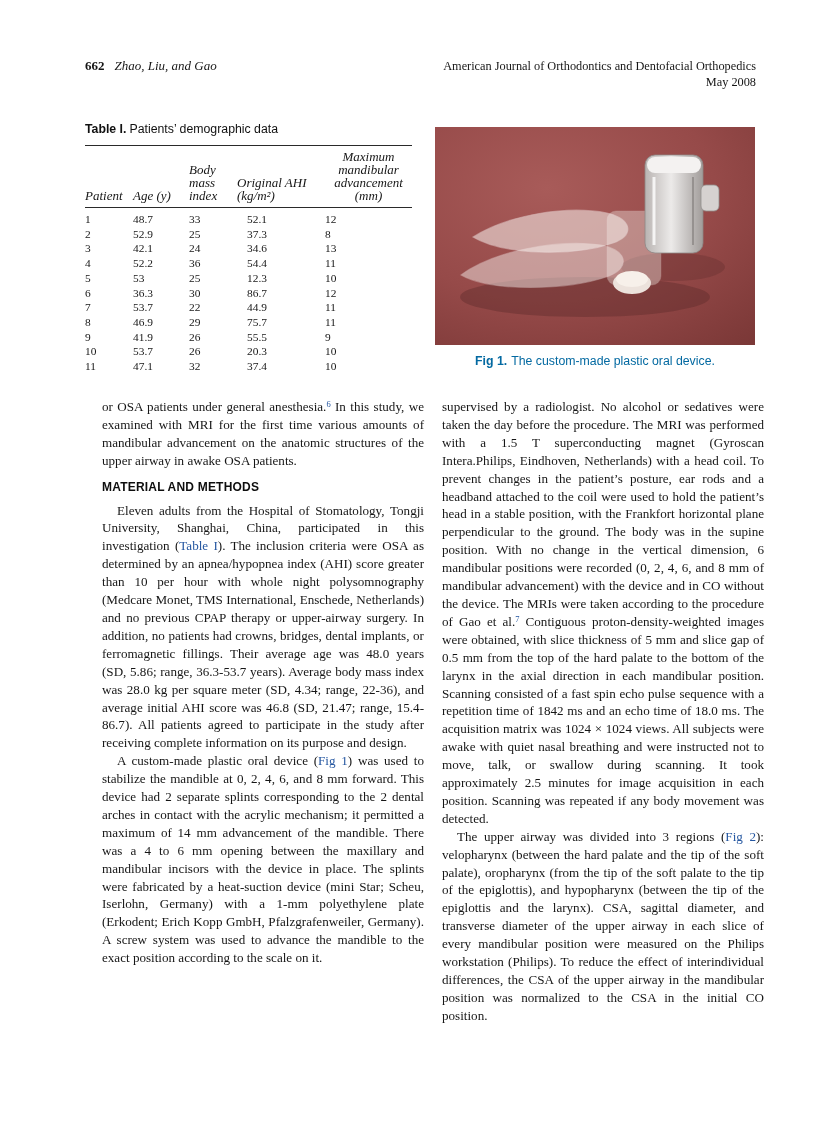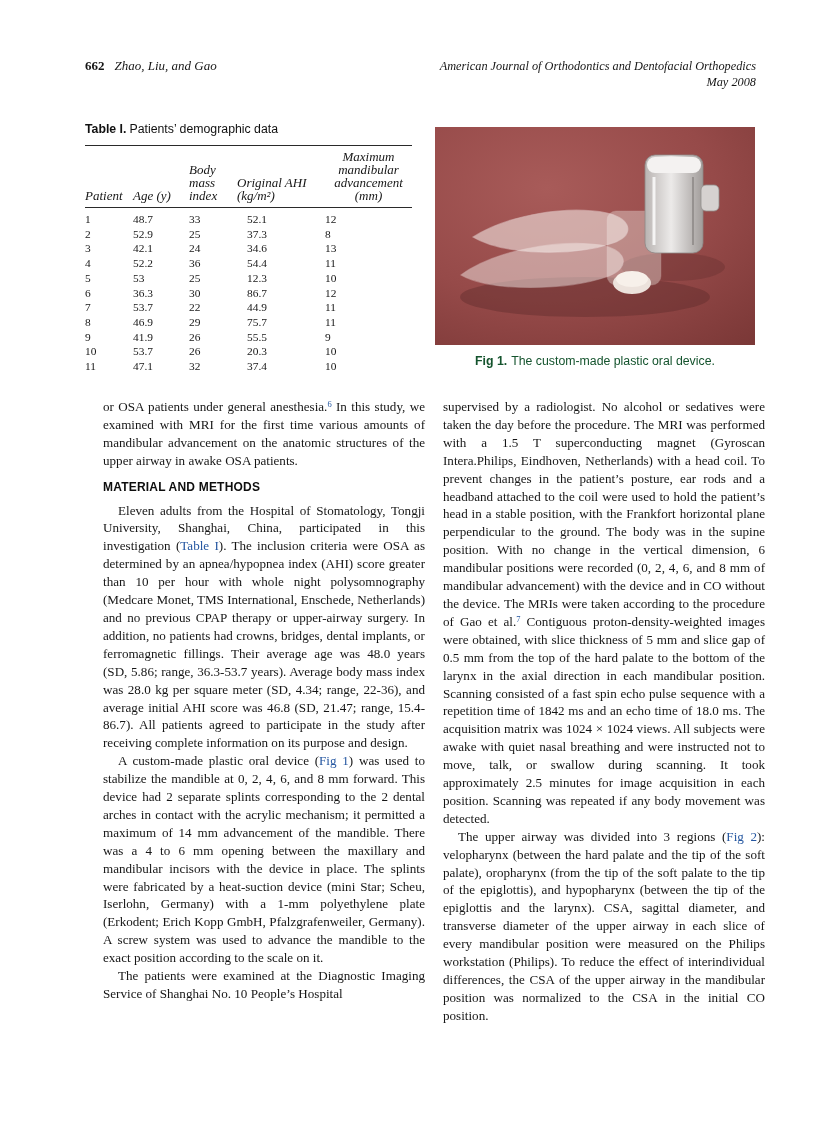--- a/index.html
+++ b/index.html
@@ -13,21 +13,21 @@
 
   
   .running-head {
     position:absolute; top:58px; left:85px; width:671px;
     display:flex; justify-content:space-between; align-items:flex-start;
     font-size:13px;
   }
   .rh-left { white-space:nowrap; }
   .page-num { font-weight:bold; margin-right:10px; }
   .authors { font-style:italic; }
-  .rh-right { text-align:right; font-style:italic; font-size:12.3px; line-height:16px;margin-left:8px; }
+  .rh-right { text-align:right; font-size:12.3px; line-height:16px;margin-left:8px; }
 
   
   .table-block { position:absolute; top:122px; left:85px; width:327px; }
   .table-title {
     font-family:"Liberation Sans","DejaVu Sans",sans-serif;
     font-size:12.3px; margin-bottom:9px; color:#111;
   }
   .t-label { font-weight:bold; margin-right:3px; }
   .demo-table { width:100%; border-collapse:collapse; font-size:11.4px; table-layout:fixed; }
   .demo-table thead tr { border-top:1px solid #2a2a2a; border-bottom:1px solid #2a2a2a; }
@@ -44,29 +44,29 @@
   .demo-table th:nth-child(5) { text-align:center; }
   .demo-table td:nth-child(5) { padding-right:46px; }
   .demo-table tbody tr:first-child td { padding-top:5px; }
 
   
   .figure-block { position:absolute; top:127px; left:435px; width:320px; }
   .photo { width:320px; height:218px; overflow:hidden; }
   .caption {
     margin-top:9px; text-align:center;
     font-family:"Liberation Sans","DejaVu Sans",sans-serif;
-    font-size:12.3px; color:#14532d;
+    font-size:12.3px; color:#0369a1;
   }
   .cap-label { font-weight:bold; }
   .cap-text { margin-left:4px; }
 
   
   .columns {
-    position:absolute; top:398px; left:94px; width:671px;
-    display:flex; gap:18px;justify-content:flex-end;
+    position:absolute; top:398px; left:102px; width:671px;
+    display:flex; gap:18px;
   }
   .col { width:322px; font-size:13.1px; line-height:17.9px; text-align:justify; }
   .body-para { margin:0; }
   .body-para.indent { text-indent:15px; }
   .section-heading {
     font-family:"Liberation Sans","DejaVu Sans",sans-serif;
     font-size:12px; font-weight:bold; letter-spacing:0.2px;
     margin:9px 0 5px 0; text-align:left; color:#0e0e0e;
   }
   .ref { color:#2456a0; }
@@ -232,21 +232,20 @@
       <span class="cap-label">Fig 1.</span><span class="cap-text">The custom-made plastic oral device.</span>
     </figcaption>
   </figure>
 
   <main class="columns">
     <div class="col">
         <p class="body-para"><span>or OSA patients under general anesthesia.</span><sup class="ref">6</sup><span> In this study, we examined with MRI for the first time various amounts of mandibular advancement on the anatomic structures of the upper airway in awake OSA patients.</span></p>
         <h2 class="section-heading">MATERIAL AND METHODS</h2>
         <p class="body-para indent"><span>Eleven adults from the Hospital of Stomatology, Tongji University, Shanghai, China, participated in this investigation (</span><span class="ref">Table I</span><span>). The inclusion criteria were OSA as determined by an apnea/hypopnea index (AHI) score greater than 10 per hour with whole night polysomnography (Medcare Monet, TMS International, Enschede, Netherlands) and no previous CPAP therapy or upper-airway surgery. In addition, no patients had crowns, bridges, dental implants, or ferromagnetic fillings. Their average age was 48.0 years (SD, 5.86; range, 36.3-53.7 years). Average body mass index was 28.0 kg per square meter (SD, 4.34; range, 22-36), and average initial AHI score was 46.8 (SD, 21.47; range, 15.4-86.7). All patients agreed to participate in the study after receiving complete information on its purpose and design.</span></p>
         <p class="body-para indent"><span>A custom-made plastic oral device (</span><span class="ref">Fig 1</span><span>) was used to stabilize the mandible at 0, 2, 4, 6, and 8 mm forward. This device had 2 separate splints corresponding to the 2 dental arches in contact with the acrylic mechanism; it permitted a maximum of 14 mm advancement of the mandible. There was a 4 to 6 mm opening between the maxillary and mandibular incisors with the device in place. The splints were fabricated by a heat-suction device (mini Star; Scheu, Iserlohn, Germany) with a 1-mm polyethylene plate (Erkodent; Erich Kopp GmbH, Pfalzgrafenweiler, Germany). A screw system was used to advance the mandible to the exact position according to the scale on it.</span></p>
-        <p class="body-para indent"><span>The patients were examined at the Diagnostic Imaging Service of Shanghai No. 10 People’s Hospital</span></p>
       </div>
     <div class="col">
         <p class="body-para"><span>supervised by a radiologist. No alcohol or sedatives were taken the day before the procedure. The MRI was performed with a 1.5 T superconducting magnet (Gyroscan Intera.Philips, Eindhoven, Netherlands) with a head coil. To prevent changes in the patient’s posture, ear rods and a headband attached to the coil were used to hold the patient’s head in a stable position, with the Frankfort horizontal plane perpendicular to the ground. The body was in the supine position. With no change in the vertical dimension, 6 mandibular positions were recorded (0, 2, 4, 6, and 8 mm of mandibular advancement) with the device and in CO without the device. The MRIs were taken according to the procedure of Gao et al.</span><sup class="ref">7</sup><span> Contiguous proton-density-weighted images were obtained, with slice thickness of 5 mm and slice gap of 0.5 mm from the top of the hard palate to the bottom of the larynx in the axial direction in each mandibular position. Scanning consisted of a fast spin echo pulse sequence with a repetition time of 1842 ms and an echo time of 18.0 ms. The acquisition matrix was 1024 × 1024 views. All subjects were awake with quiet nasal breathing and were instructed not to move, talk, or swallow during scanning. It took approximately 2.5 minutes for image acquisition in each position. Scanning was repeated if any body movement was detected.</span></p>
         <p class="body-para indent"><span>The upper airway was divided into 3 regions (</span><span class="ref">Fig 2</span><span>): velopharynx (between the hard palate and the tip of the soft palate), oropharynx (from the tip of the soft palate to the tip of the epiglottis), and hypopharynx (between the tip of the epiglottis and the larynx). CSA, sagittal diameter, and transverse diameter of the upper airway in each slice of every mandibular position were measured on the Philips workstation (Philips). To reduce the effect of interindividual differences, the CSA of the upper airway in the mandibular position was normalized to the CSA in the initial CO position.</span></p>
       </div>
   </main>
 
 </div>
 
 </body></html>

